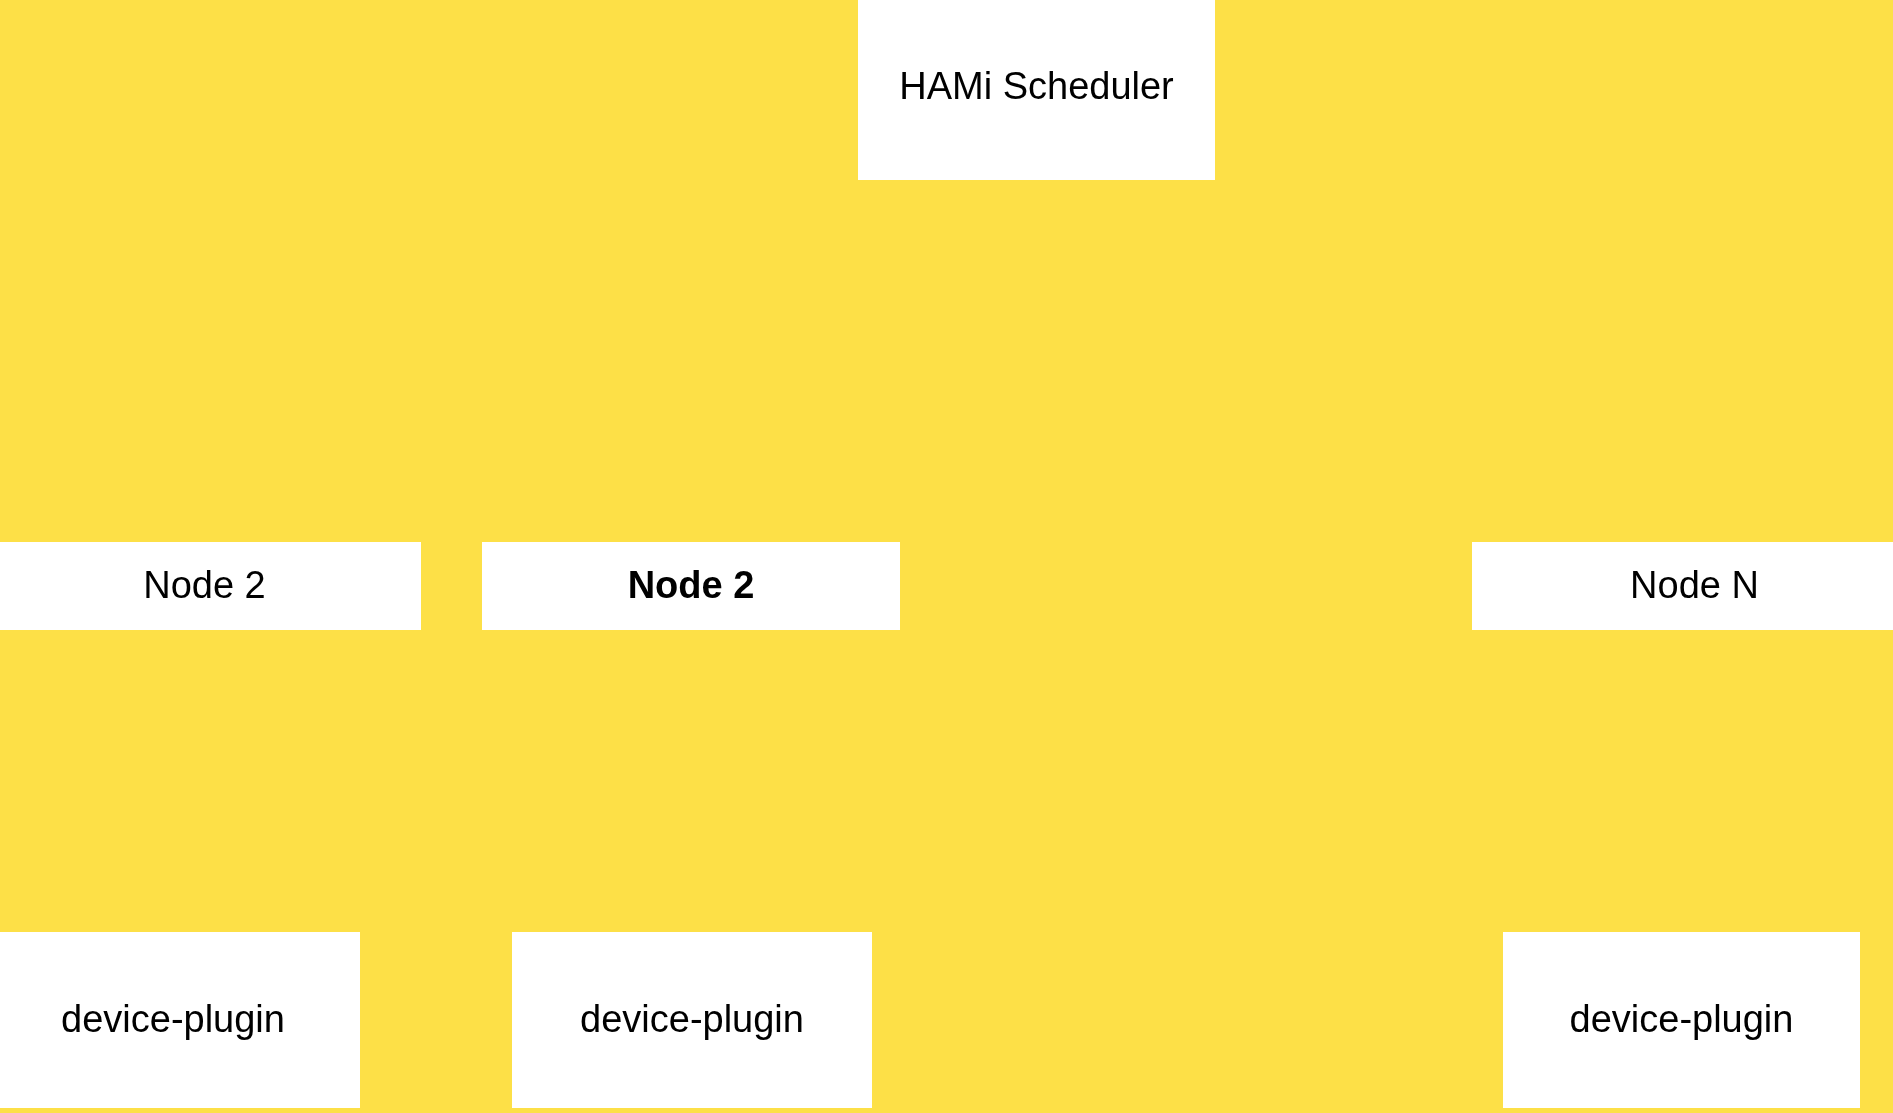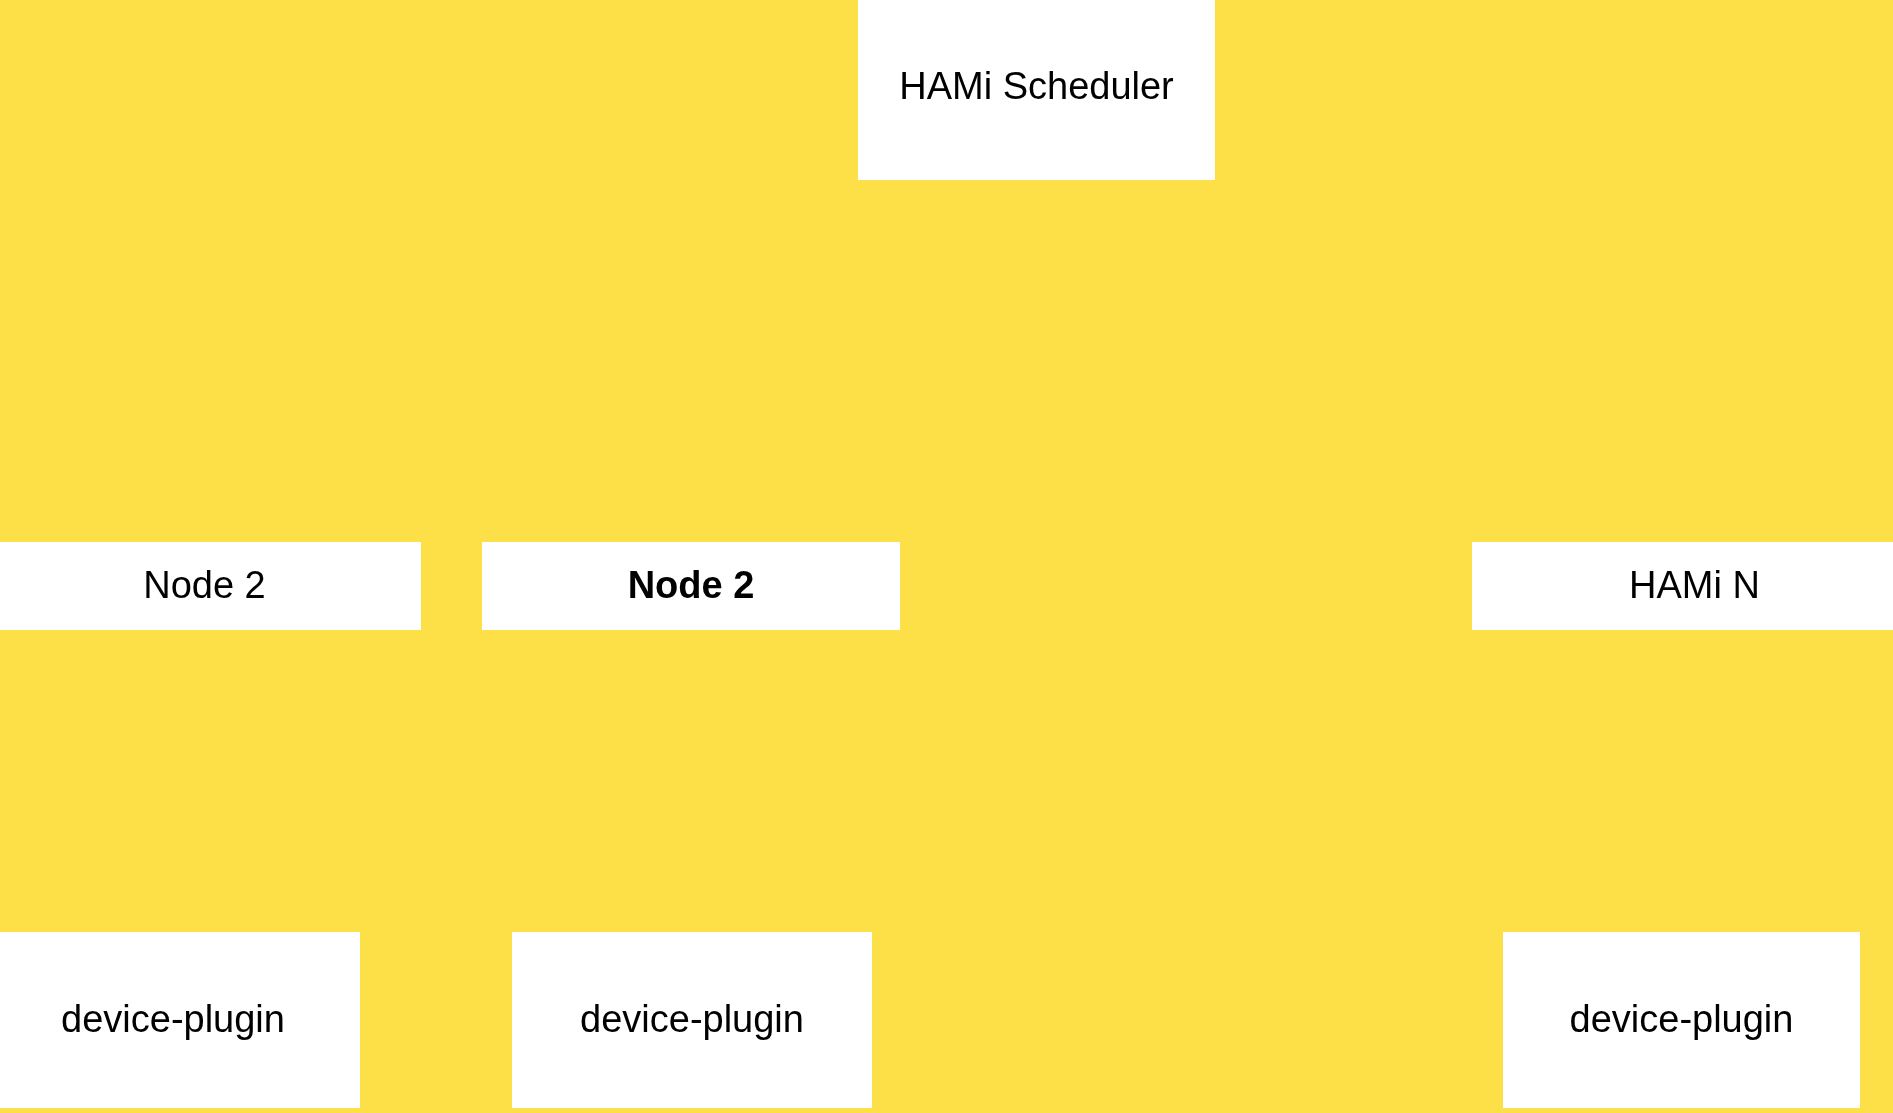--- a/index.html
+++ b/index.html
@@ -105,21 +105,21 @@
 
   <div class="node-box" id="node-1-box">
     <span class="box-label">Node 2</span>
   </div>
 
   <div class="node-box" id="node-2-box">
     <span class="box-label">Node 2</span>
   </div>
 
   <div class="node-box" id="node-n-box">
-    <span class="box-label">HAMi N</span>
+    <span class="box-label">Node N</span>
   </div>
 
   <div class="node-box" id="device-plugin-1-box">
     <span class="box-label">device-plugin</span>
   </div>
 
   <div class="node-box" id="device-plugin-2-box">
     <span class="box-label">device-plugin</span>
   </div>
 

